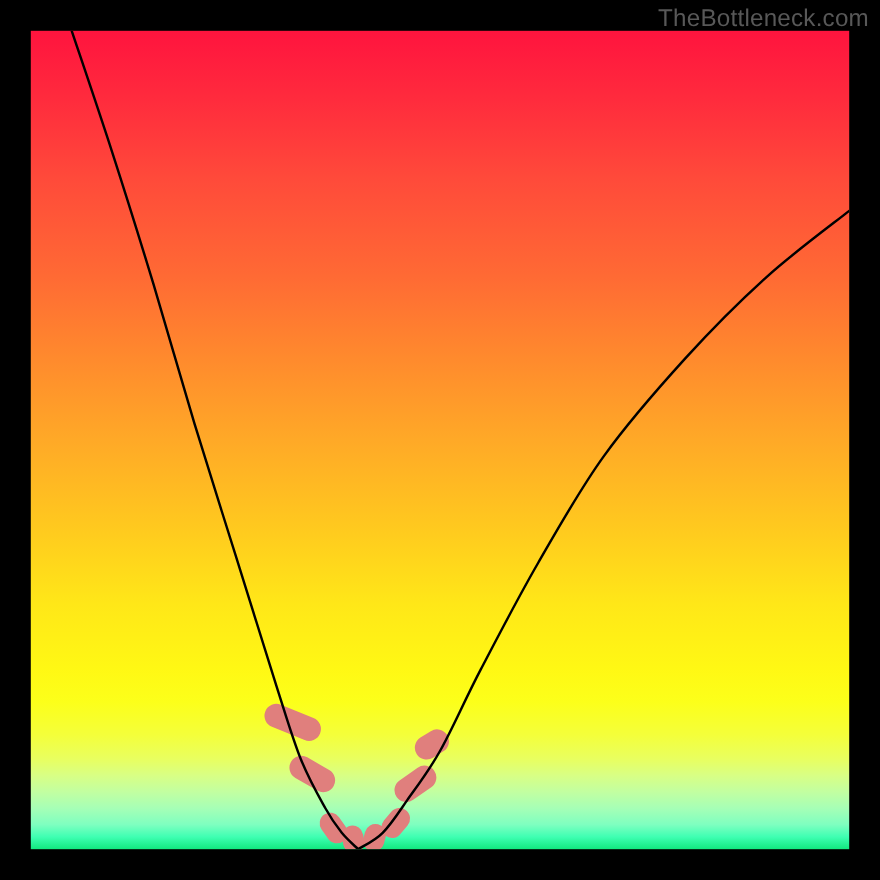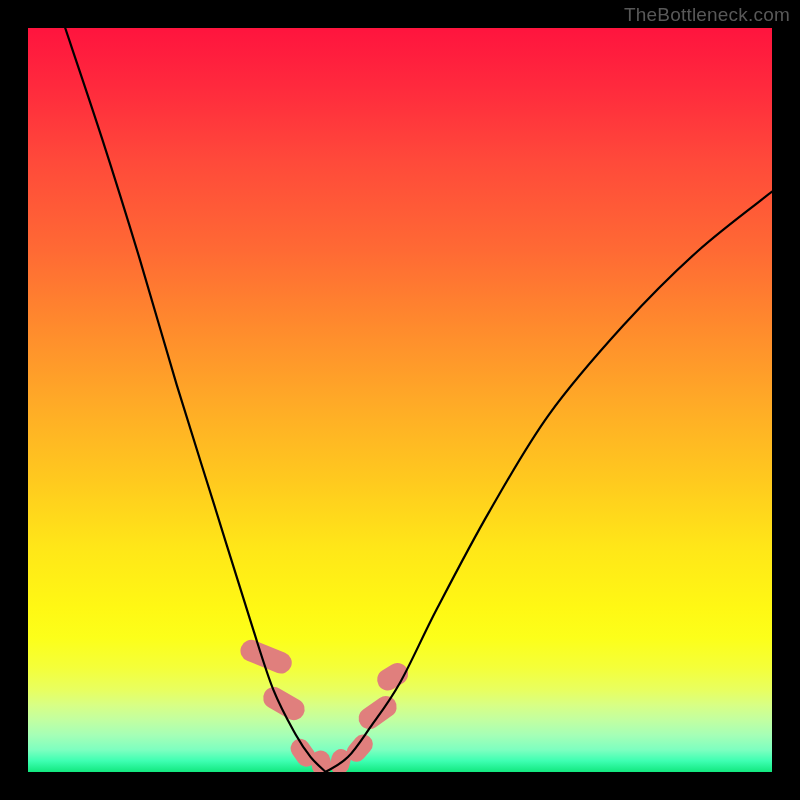--- a/index.html
+++ b/index.html
@@ -44,21 +44,21 @@
       #7effc0 97%,
       #3effb2 98.5%,
       #12e87f 100%);
     overflow: hidden;
   }
   .watermark {
     position: absolute;
     top: 4px;
     right: 10px;
     color: #585858;
-    font-size: 19px;
+    font-size: 22px;
     font-weight: 500;
     font-family: Arial, Helvetica, sans-serif;
     letter-spacing: 0.2px;
   }
   svg.curves {
     position: absolute;
     left: 0;
     top: 0;
     width: 744px;
     height: 744px;

